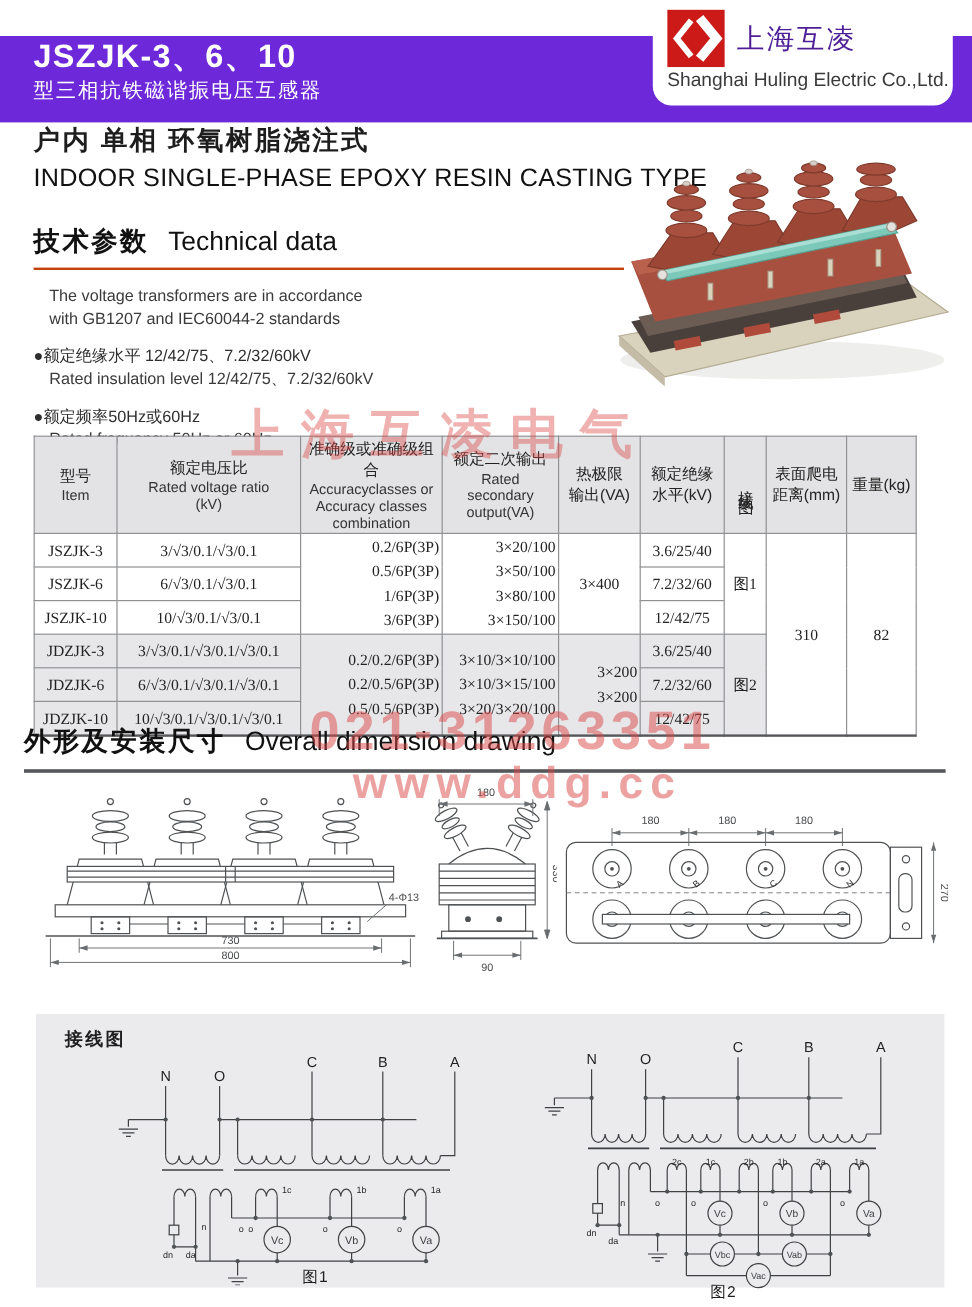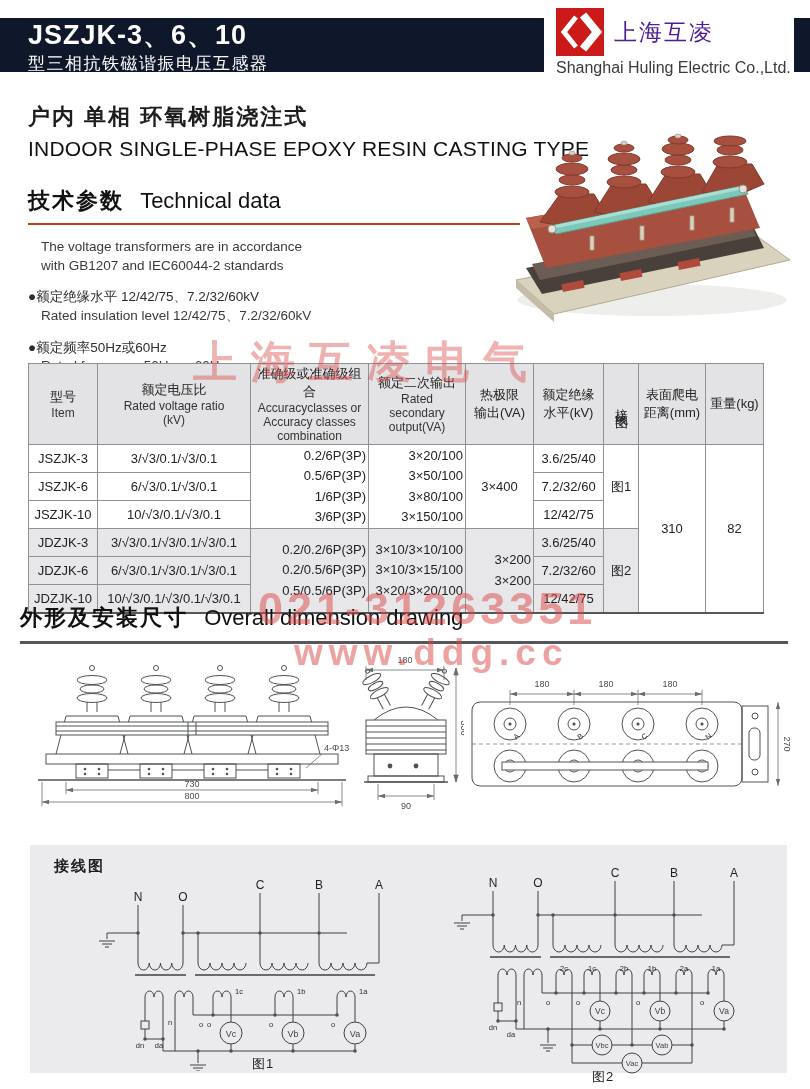--- a/index.html
+++ b/index.html
@@ -1,19 +1,19 @@
 <!DOCTYPE html>
 <html><head>
 <meta charset="utf-8">
 <style>
   html,body{margin:0;padding:0;background:#fff;}
   .page{position:relative;width:810px;height:1089px;background:#fff;overflow:hidden;
         font-family:"Liberation Sans","DejaVu Sans",sans-serif;color:#2c2c2c;}
   
-  .topbar{position:absolute;left:0;top:18px;width:810px;height:54px;background:#0f172a;}
+  .topbar{position:absolute;left:0;top:30px;width:810px;height:72px;background:#6d28d9;}
   .topbar-text{padding:3px 0 0 28px;color:#fff;}
   .model-title{font-size:27px;font-weight:bold;letter-spacing:1px;line-height:1.05;}
   .model-sub{font-size:17px;margin-top:3px;letter-spacing:1.5px;}
   .logo-panel{position:absolute;right:16px;top:0;width:250px;height:88px;background:#fff;
               border-radius:2px 2px 16px 16px;}
   .logo-row{display:flex;align-items:center;gap:10px;padding:8px 0 0 12px;}
   .brand-cn{font-size:23px;font-weight:normal;color:#4c1d95;letter-spacing:2px;}
   .brand-en{font-size:16px;color:#3a3a3a;padding:3px 0 0 12px;white-space:nowrap;}
   
   .intro{position:absolute;left:28px;top:102px;}
@@ -33,21 +33,21 @@
   .wm{position:absolute;font-weight:bold;pointer-events:none;z-index:5;white-space:nowrap;}
   .wm1{left:193px;top:333px;font-size:44px;color:rgba(219,70,70,0.42);letter-spacing:14px;}
   .wm2{left:258px;top:583px;font-size:45px;color:rgba(219,70,70,0.5);letter-spacing:4px;}
   .wm3{left:294px;top:632px;font-size:37px;color:rgba(219,70,70,0.5);letter-spacing:6px;}
   
   .spec-table{position:absolute;left:28px;top:363px;width:735px;border-collapse:collapse;
               table-layout:fixed;font-size:13px;color:#222;text-align:center;
               border-bottom:2px solid #55575a;}
   .spec-table th,.spec-table td{border:1px solid #8f9193;padding:1px 2px;font-weight:normal;}
   .spec-table thead th{background:#e3e3e5;height:60px;}
-  .spec-table td{height:25px;}
+  .spec-table td{height:25px;font-family:Liberation Serif, serif;}
   .hd-cn{font-size:13px;color:#222;}
   .hd-en{font-size:12px;color:#333;}
   .gray{background:#e7e7e9;}
   .vert{writing-mode:vertical-rl;margin:0 auto;letter-spacing:4px;font-size:13px;}
   .cell-lines div{line-height:1.55;text-align:right;}
   
   .dim-head{position:absolute;left:20px;top:603px;width:768px;font-size:22px;color:#111;
             padding-bottom:8px;border-bottom:3px solid #55575a;}
   .dim-head .cn{font-weight:600;letter-spacing:2px;}
   .dim-head .en{margin-left:10px;}

